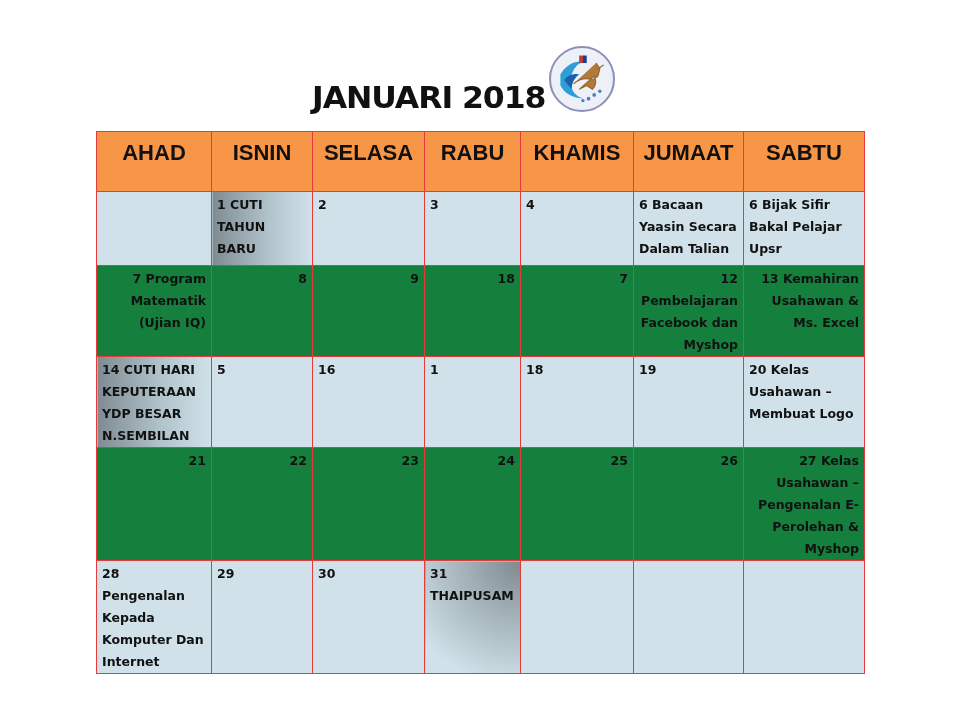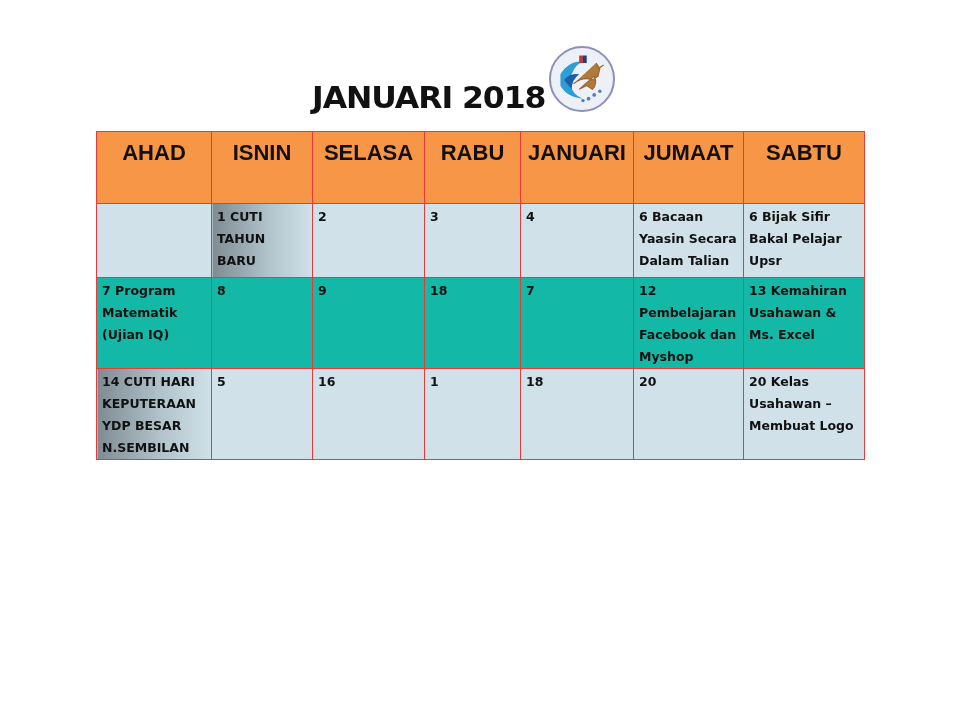--- a/index.html
+++ b/index.html
@@ -2,24 +2,24 @@
 <html><head>
 <meta charset="utf-8">
 <style>
   html, body { margin:0; padding:0; }
   body { width:960px; height:720px; background:#ffffff; position:relative; overflow:hidden; font-family:"DejaVu Sans", sans-serif; }
   .title { position:absolute; left:312px; top:82px; font-family:"DejaVu Sans", sans-serif; font-weight:900; font-size:30px; letter-spacing:-1px; color:#111; transform:scaleX(1.05); transform-origin:left; line-height:32px; }
   .logo { position:absolute; left:549px; top:46px; width:66px; height:66px; border-radius:50%; background:#eef0f8; border:2px solid #8d8fb8; box-sizing:border-box; overflow:hidden; }
   .logo svg { width:100%; height:100%; display:block; }
   table.cal { position:absolute; left:96px; top:131px; border-collapse:collapse; table-layout:fixed; }
   table.cal th, table.cal td { border:1.5px solid #e83a3a; padding:0; vertical-align:top; }
-  table.cal th { background:#f79646; height:72px; font-family:"Liberation Sans", sans-serif; font-weight:bold; font-size:22px; color:#111; text-align:center; padding-top:8px; box-sizing:border-box; }
+  table.cal th { background:#f79646; height:60px; font-family:"Liberation Sans", sans-serif; font-weight:bold; font-size:22px; color:#111; text-align:center; padding-top:8px; box-sizing:border-box; }
   table.cal td { font-family:"DejaVu Sans", sans-serif; font-weight:bold; font-size:12.5px; color:#111; line-height:22px; padding:2px 5px 0 5px; box-sizing:border-box; }
   tr.odd td { background:#d0e1e9; }
-  tr.even td { background:#14b8a6; }
+  tr.even td { background:#15803d;text-align:right; }
   td.hol-left { background:linear-gradient(90deg, #7f8b92 0%, #b0c2ca 55%, #d0e1e9 100%) !important; }
   td.hol-corner { background:radial-gradient(circle at 100% 0%, #7e8a90 0%, #aab9c0 45%, #d0e1e9 85%) !important; }
   .cell-text { display:block; white-space:pre-line; }
 </style>
 </head>
 <body>
 
 <div class="title">JANUARI 2018</div>
 
 <div class="logo">
@@ -46,21 +46,21 @@
       <col style="width:113px">
       <col style="width:110px">
       <col style="width:121px">
   </colgroup>
   <thead>
     <tr>
       <th>AHAD</th>
       <th>ISNIN</th>
       <th>SELASA</th>
       <th>RABU</th>
-      <th>JANUARI</th>
+      <th>KHAMIS</th>
       <th>JUMAAT</th>
       <th>SABTU</th>
     </tr>
   </thead>
   <tbody>
     <tr class="odd" style="height:74px">
       <td>
           <span class="cell-text"></span>
         </td>
       <td class="hol-left">
@@ -131,22 +131,76 @@
       <td>
           <span class="cell-text">16</span>
         </td>
       <td>
           <span class="cell-text">1</span>
         </td>
       <td>
           <span class="cell-text">18</span>
         </td>
       <td>
-          <span class="cell-text">20</span>
+          <span class="cell-text">19</span>
         </td>
       <td>
           <span class="cell-text">20 Kelas
 Usahawan –
 Membuat Logo</span>
         </td>
     </tr>
+    <tr class="even" style="height:109px">
+      <td>
+          <span class="cell-text">21</span>
+        </td>
+      <td>
+          <span class="cell-text">22</span>
+        </td>
+      <td>
+          <span class="cell-text">23</span>
+        </td>
+      <td>
+          <span class="cell-text">24</span>
+        </td>
+      <td>
+          <span class="cell-text">25</span>
+        </td>
+      <td>
+          <span class="cell-text">26</span>
+        </td>
+      <td>
+          <span class="cell-text">27 Kelas
+Usahawan –
+Pengenalan E-
+Perolehan &amp;
+Myshop</span>
+        </td>
+    </tr>
+    <tr class="odd" style="height:87px">
+      <td>
+          <span class="cell-text">28 Pengenalan
+Kepada
+Komputer Dan
+Internet</span>
+        </td>
+      <td>
+          <span class="cell-text">29</span>
+        </td>
+      <td>
+          <span class="cell-text">30</span>
+        </td>
+      <td class="hol-corner">
+          <span class="cell-text">31
+THAIPUSAM</span>
+        </td>
+      <td>
+          <span class="cell-text"></span>
+        </td>
+      <td>
+          <span class="cell-text"></span>
+        </td>
+      <td>
+          <span class="cell-text"></span>
+        </td>
+    </tr>
   </tbody>
 </table>
 
 </body></html>

